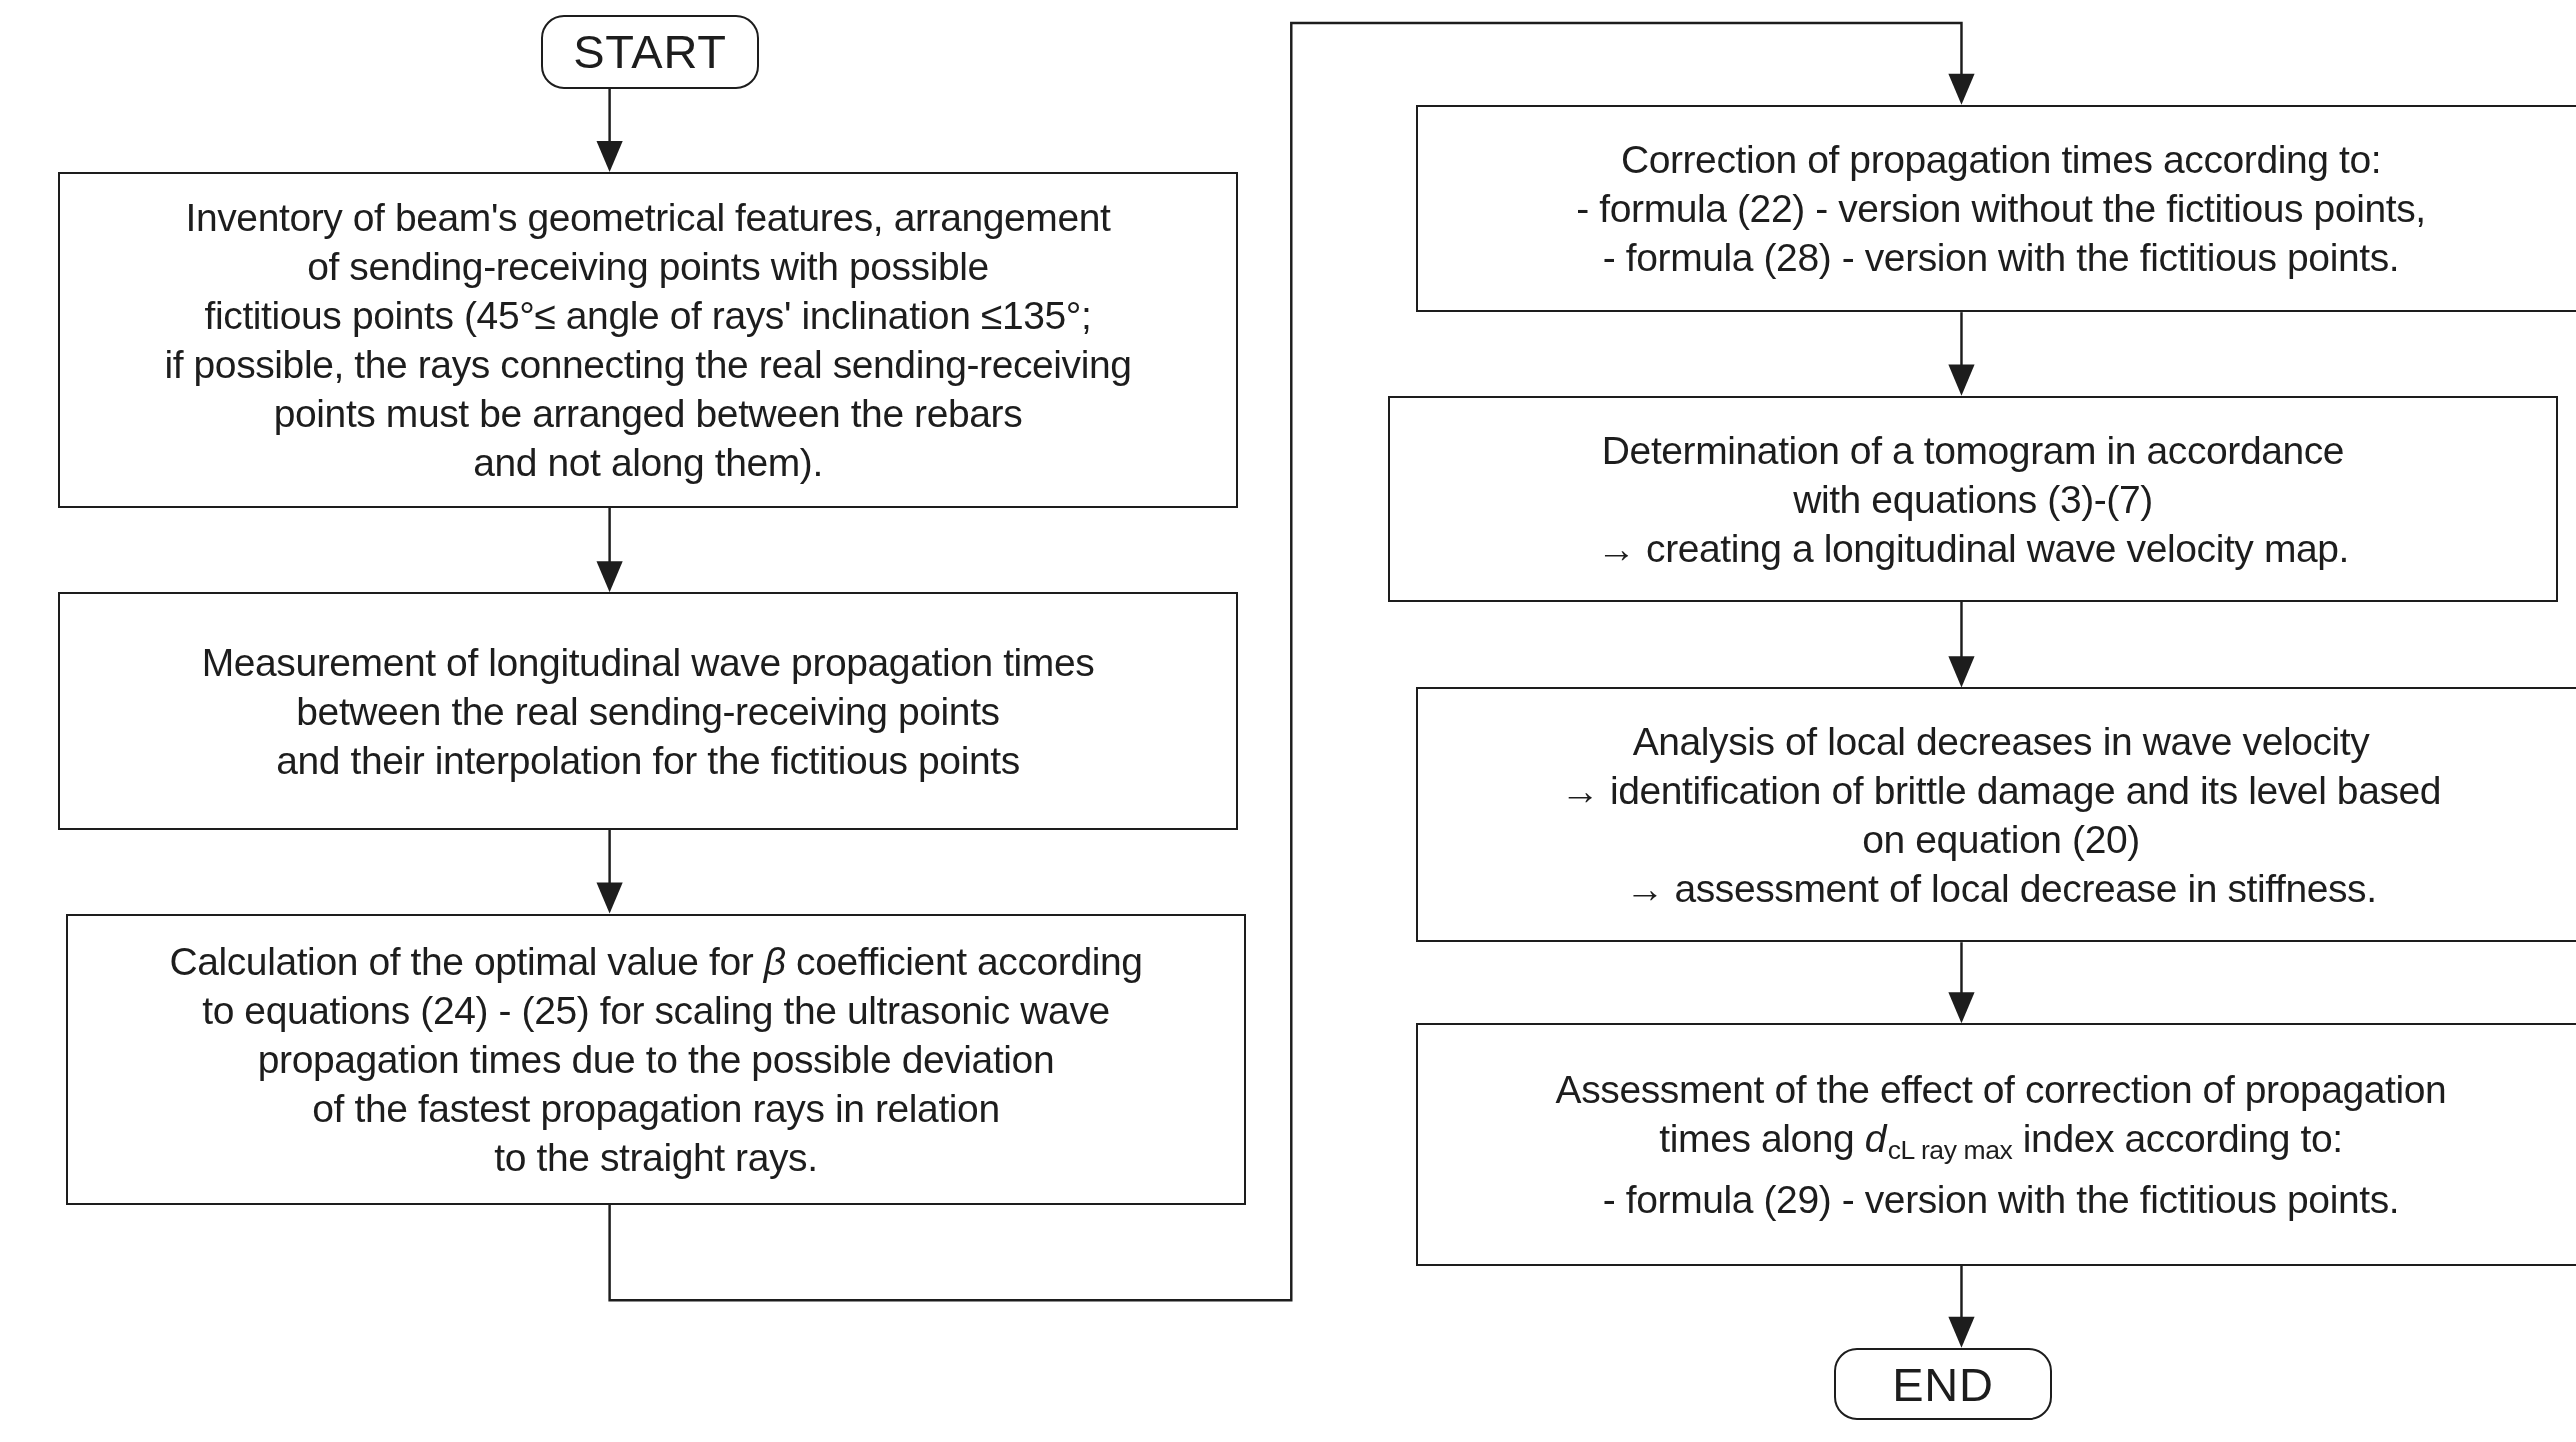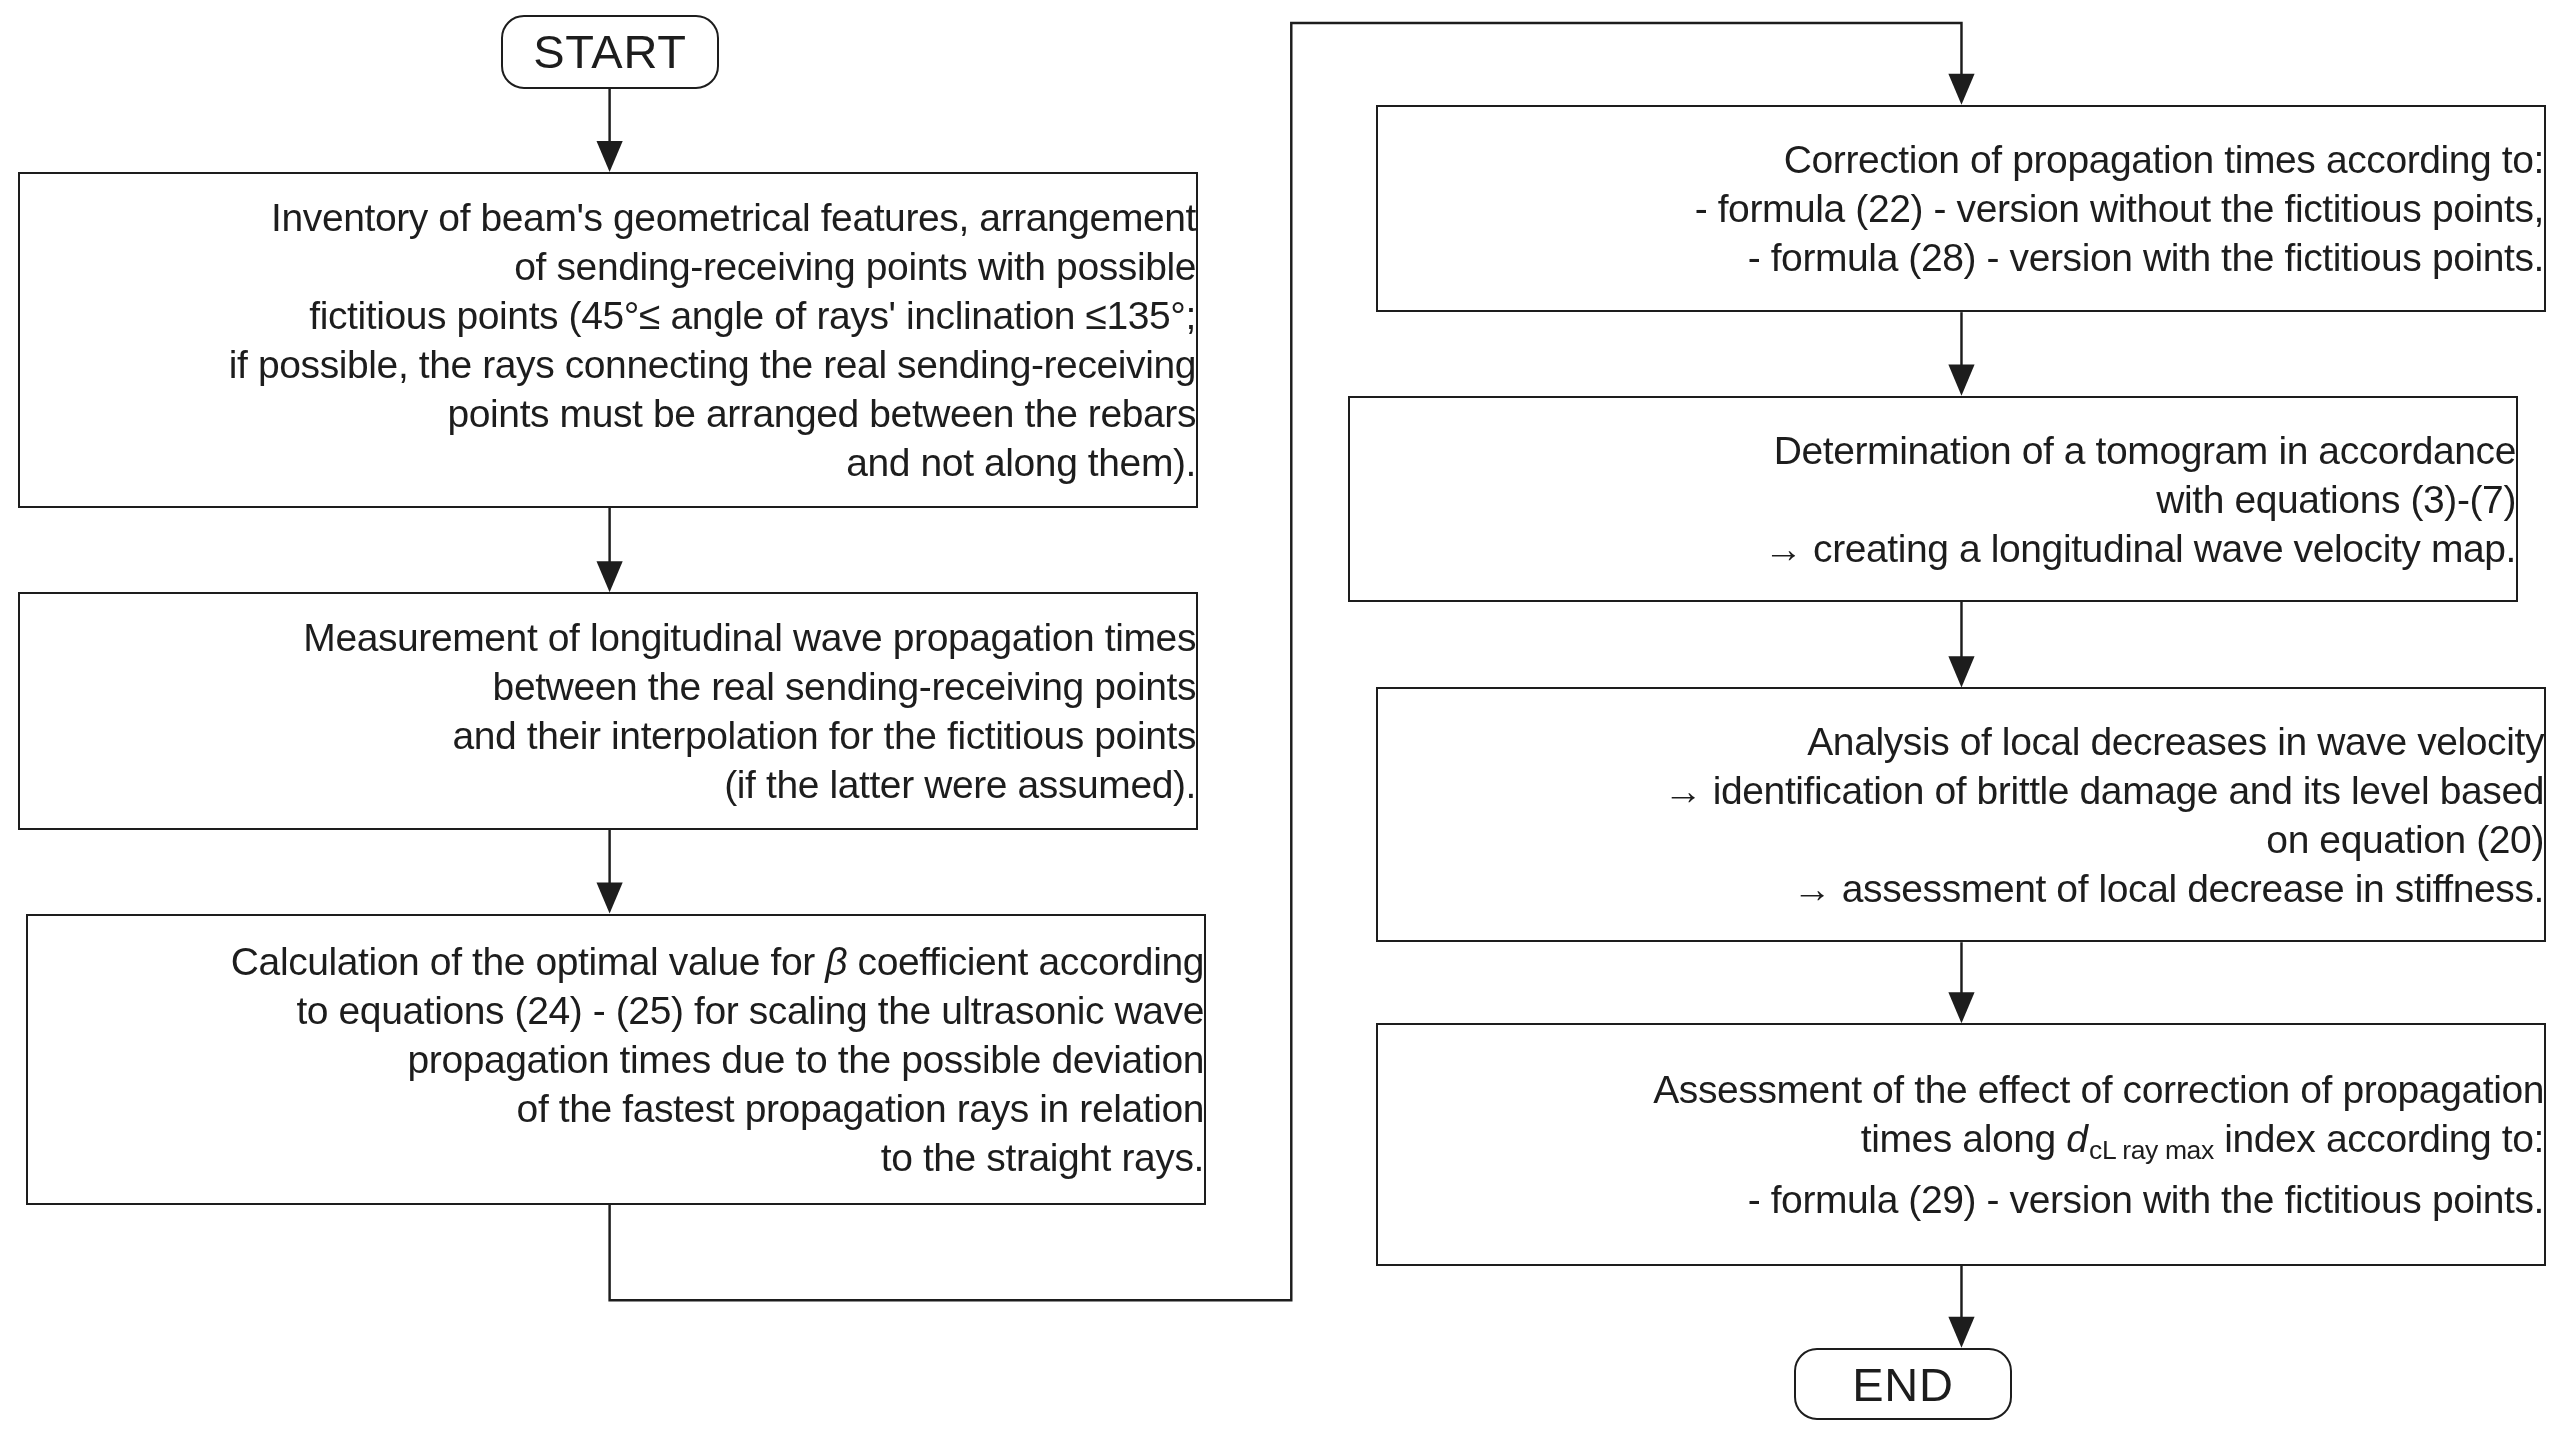--- a/index.html
+++ b/index.html
@@ -3,22 +3,22 @@
 <meta charset="utf-8">
 <style>
   html,body{margin:0;padding:0;background:#ffffff;}
   .stage{
     position:relative;width:2576px;height:1442px;background:#ffffff;
     font-family:"Liberation Sans",sans-serif;color:#1d1d1d;overflow:hidden;
   }
   .connectors{position:absolute;left:0;top:0;width:2576px;height:1442px;}
   .box{
     position:absolute;box-sizing:border-box;border:2.5px solid #1d1d1d;background:#ffffff;
-    display:flex;align-items:center;justify-content:center;text-align:right;
-    font-size:39px;line-height:49px;letter-spacing:-0.4px;
+    display:flex;align-items:center;justify-content:center;text-align:center;
+    font-size:39px;line-height:49px;letter-spacing:-0.4px;margin-left:40px;
   }
   .terminal{
     border-radius:23px;font-size:47px;line-height:49px;letter-spacing:0.8px;
   }
   .lines{width:100%;}
   .tline{white-space:nowrap;}
   .run-i{font-style:italic;}
   .run-sub{font-size:0.68em;vertical-align:-0.25em;margin-left:0.06em;letter-spacing:-0.4px;}
 </style>
 </head>
@@ -62,21 +62,20 @@
         <div class="tline">points must be arranged between the rebars</div>
         <div class="tline">and not along them).</div>
       </div>
   </div>
 
   <div class="box" style="left:18px;top:592px;width:1180px;height:238px">
     <div class="lines">
         <div class="tline">Measurement of longitudinal wave propagation times</div>
         <div class="tline">between the real sending-receiving points</div>
         <div class="tline">and their interpolation for the fictitious points</div>
-        <div class="tline">(if the latter were assumed).</div>
       </div>
   </div>
 
   <div class="box" style="left:26px;top:914px;width:1180px;height:291px">
     <div class="lines">
         <div class="tline"><span>Calculation of the optimal value for </span><span class="run-i">β</span><span> coefficient according</span></div>
         <div class="tline">to equations (24) - (25) for scaling the ultrasonic wave</div>
         <div class="tline">propagation times due to the possible deviation</div>
         <div class="tline">of the fastest propagation rays in relation</div>
         <div class="tline">to the straight rays.</div>

